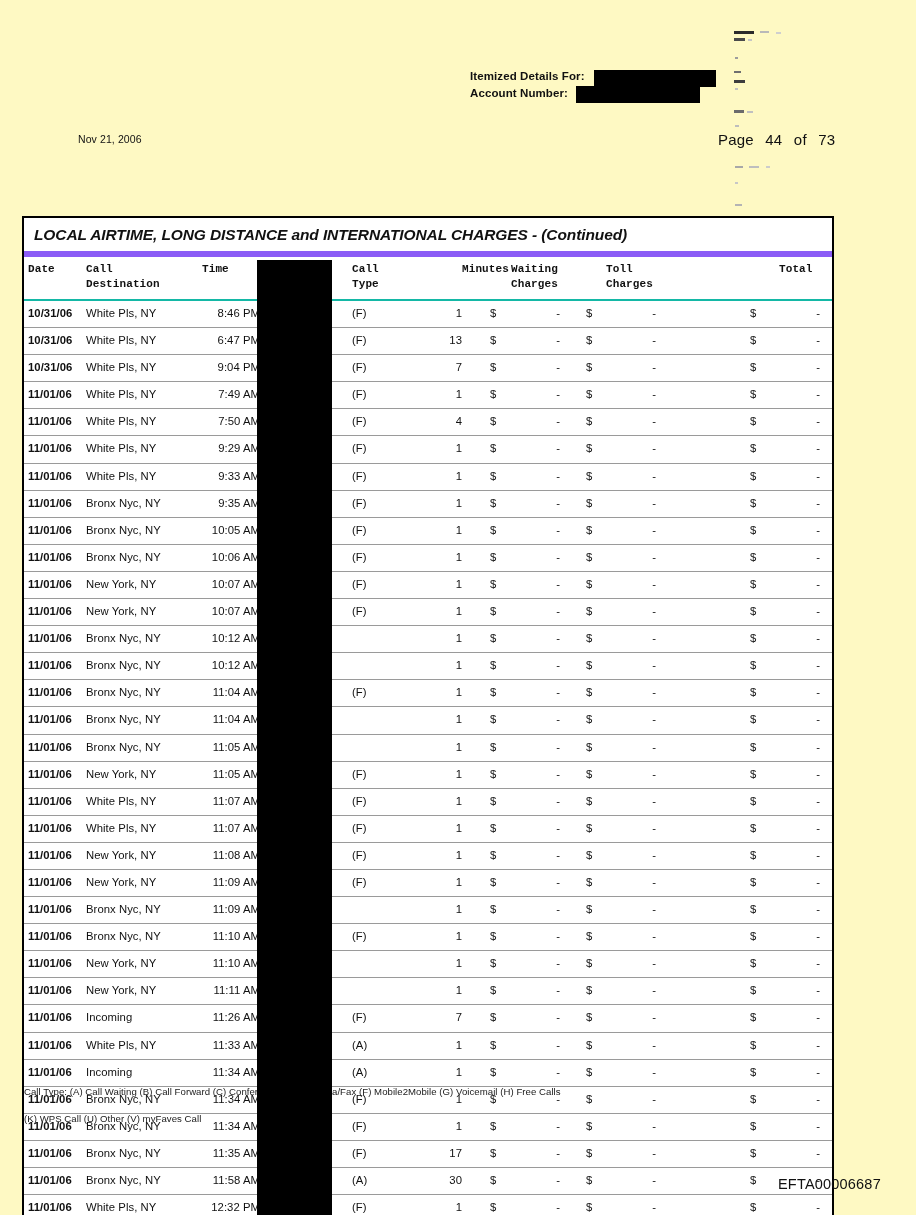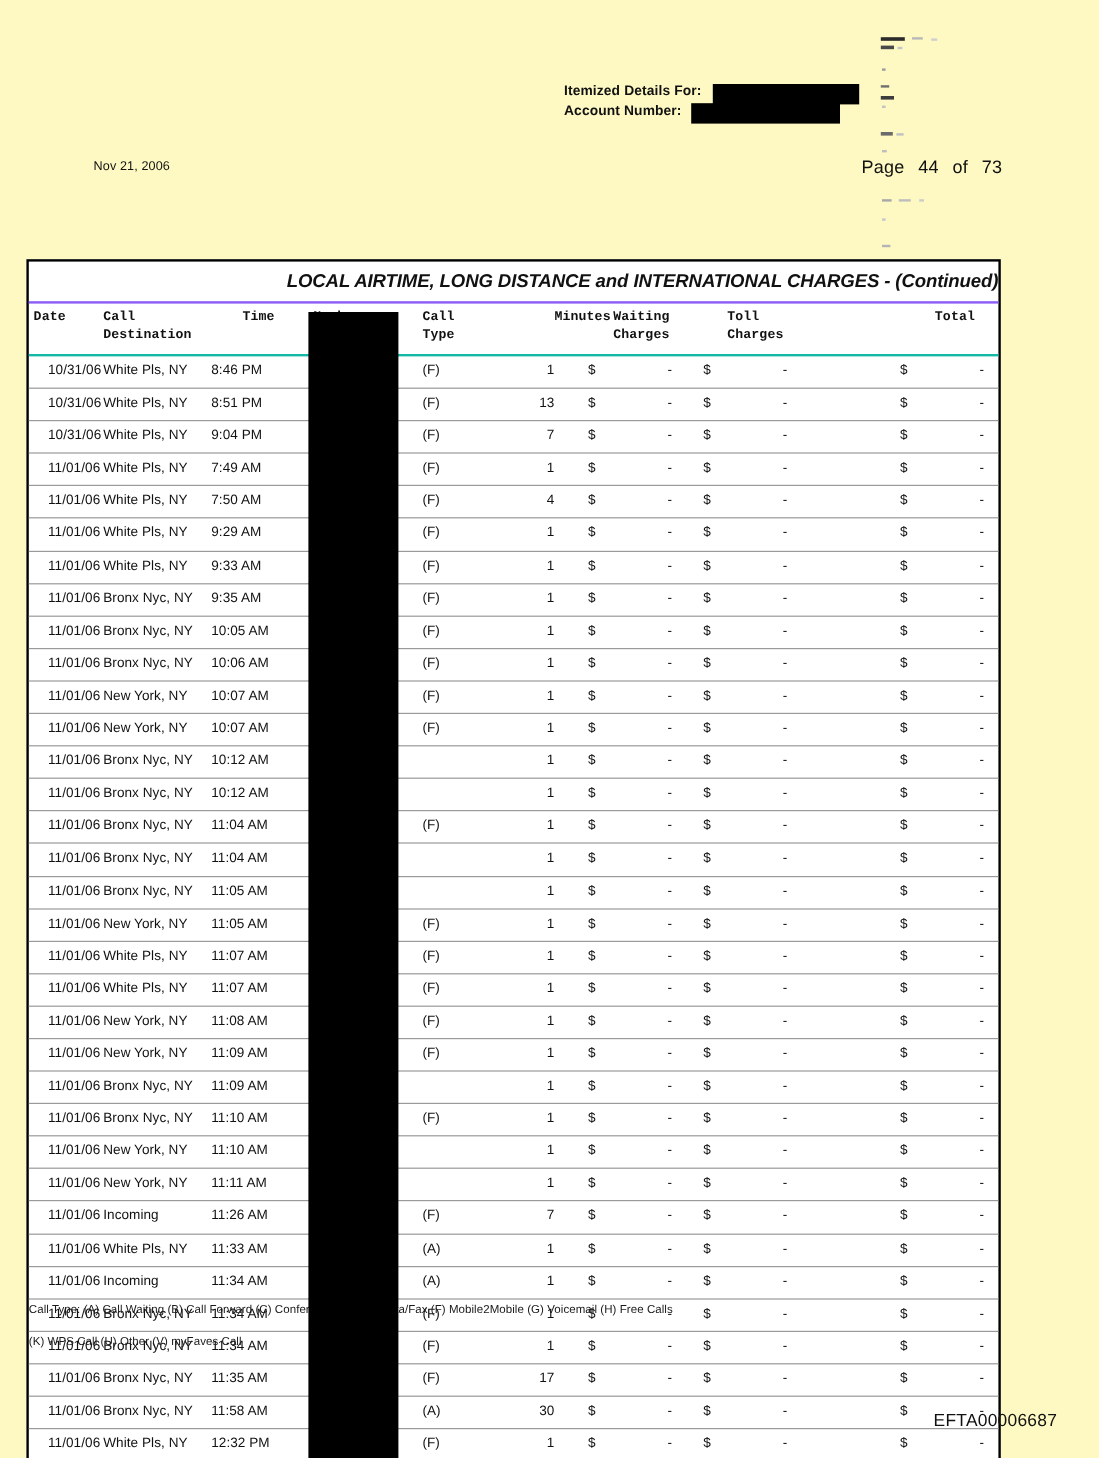--- a/index.html
+++ b/index.html
@@ -75,28 +75,27 @@
   #charges-table {
     position: absolute;
     left: 22px;
     top: 216px;
     width: 812px;
     border: 2px solid #000000;
     box-sizing: border-box;
     background: #ffffff;
   }
   .table-title {
-    border-bottom: 2px solid #8b5cf6;
+    border-bottom: 6px solid #8b5cf6;
     padding: 8px 0 7px 10px;
     font-size: 15.5px;
     font-style: italic;
     font-weight: bold;
     letter-spacing: -.1px;
     white-space: nowrap;
-    text-align: right;
   }
 
   .head-row {
     position: relative;
     height: 42px;
     border-bottom: 2px solid #14b8a6;
     font-family: Liberation Mono, monospace;
   }
   .hcell {
     position: absolute;
@@ -116,23 +115,23 @@
   .row:last-child { border-bottom: none; }
   .cell {
     position: absolute;
     top: 6px;
     font-size: 11.3px;
     white-space: nowrap;
     letter-spacing: .05px;
   }
 
   
-  .c-date   { left: 16px; }
+  .c-date   { left: 4px; font-weight: bold; }
   .c-dest   { left: 62px; }
-  .c-time   { left: 152px; width: 66px; }
+  .c-time   { left: 170px; width: 66px; text-align: right; }
   .c-type   { left: 328px; }
   .c-min    { left: 372px; width: 66px; text-align: right; }
   .c-air-s  { left: 466px; }
   .c-air-v  { left: 510px; width: 26px; text-align: right; }
   .c-toll-s { left: 562px; }
   .c-toll-v { left: 606px; width: 26px; text-align: right; }
   .c-tot-s  { left: 726px; }
   .c-tot-v  { left: 770px; width: 26px; text-align: right; }
 
   .h-date   { left: 4px; }
@@ -264,21 +263,21 @@
           <div class="cell c-air-s">$</div>
           <div class="cell c-air-v">-</div>
           <div class="cell c-toll-s">$</div>
           <div class="cell c-toll-v">-</div>
           <div class="cell c-tot-s">$</div>
           <div class="cell c-tot-v">-</div>
         </div>
         <div class="row">
           <div class="cell c-date">10/31/06</div>
           <div class="cell c-dest">White Pls, NY</div>
-          <div class="cell c-time">8:51 PM</div>
+          <div class="cell c-time">6:47 PM</div>
           <div class="cell c-type">(F)</div>
           <div class="cell c-min">13</div>
           <div class="cell c-air-s">$</div>
           <div class="cell c-air-v">-</div>
           <div class="cell c-toll-s">$</div>
           <div class="cell c-toll-v">-</div>
           <div class="cell c-tot-s">$</div>
           <div class="cell c-tot-v">-</div>
         </div>
         <div class="row">

